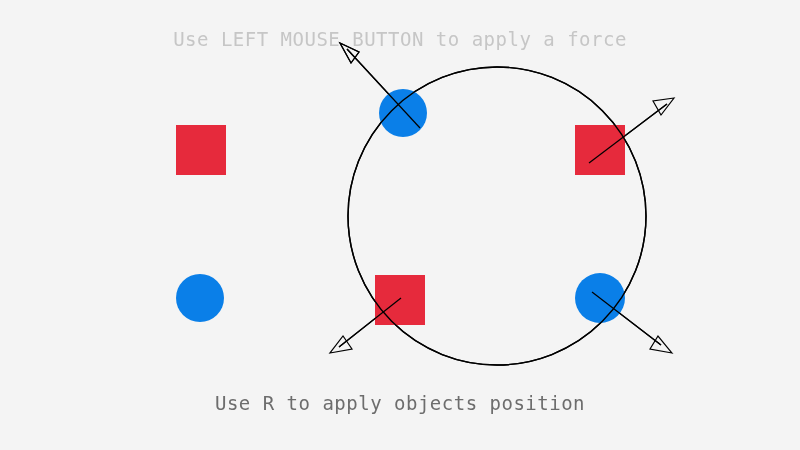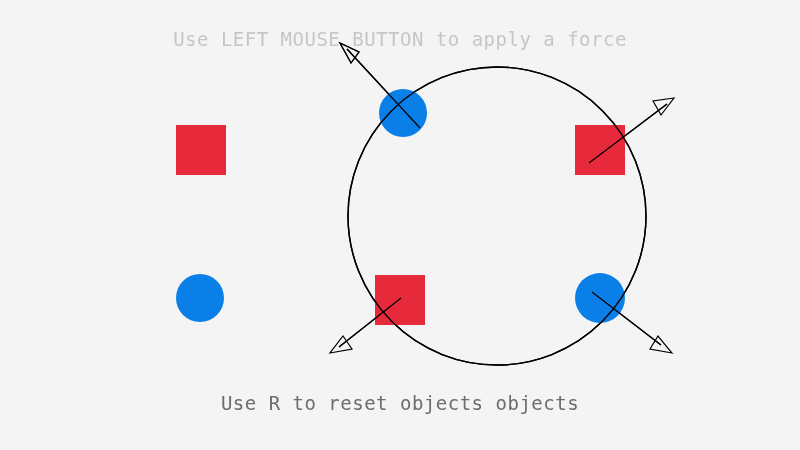--- a/index.html
+++ b/index.html
@@ -101,15 +101,15 @@
   <div class="shape circle" style="left:575px; top:273px; width:50px; height:50px; background:#0a7fe8;"></div>
 
   <svg id="scene-svg-overlay" style="position:absolute; top:0; left:0; width:800px; height:450px; pointer-events:none;" viewBox="0 0 800 450" xmlns="http://www.w3.org/2000/svg">
     <circle cx="497" cy="216" r="149" fill="none" stroke="#000000" stroke-width="1.4"></circle>
     <line x1="420" y1="128" x2="347" y2="49" stroke="#000000" stroke-width="1.2"></line>
     <line x1="589" y1="163" x2="667" y2="104" stroke="#000000" stroke-width="1.2"></line>
     <line x1="401" y1="298" x2="339" y2="347" stroke="#000000" stroke-width="1.2"></line>
     <line x1="592" y1="292" x2="661" y2="345" stroke="#000000" stroke-width="1.2"></line>
   </svg>
 
-  <div class="hint" id="hint-bottom">Use R to reset objects objects</div>
+  <div class="hint" id="hint-bottom">Use R to apply objects position</div>
 
 </div>
 
 </body></html>

